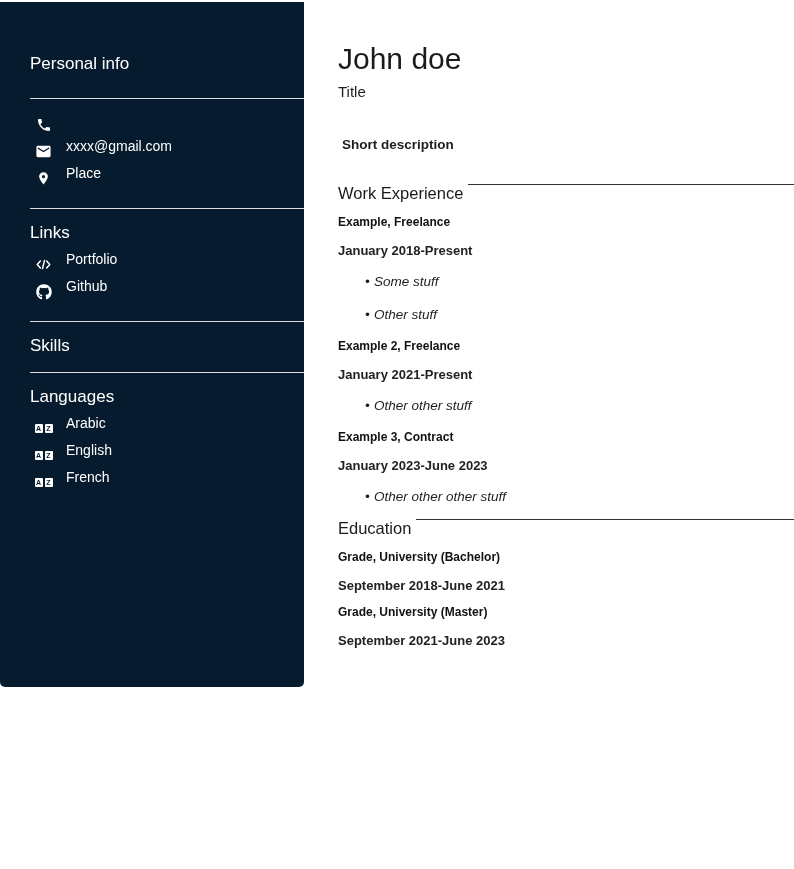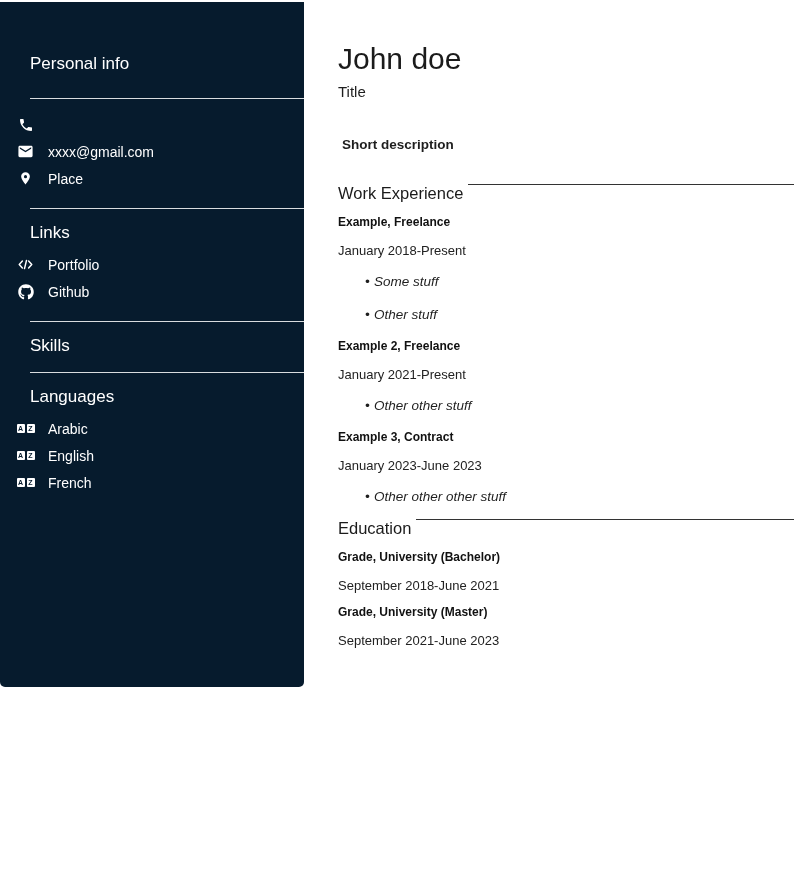--- a/index.html
+++ b/index.html
@@ -26,22 +26,22 @@
   }
   .side-heading.first{margin-top:52px;}
   .sdiv{
     border:none;border-top:1px solid rgba(255,255,255,0.85);
     margin:16px 0 0 30px;height:0;
   }
   .sdiv.after-heading{margin-top:24px;}
   .rows{margin-top:8px;}
   .rows.contact{margin-top:12px;}
   .srow{
-    display:flex;align-items:center;height:27px;
-    padding-left:16px;gap:13px;
+    display:flex;height:27px;
+    padding-left:34px;gap:13px;
   }
   .ic{
     width:19px;min-width:19px;display:flex;align-items:center;justify-content:center;
   }
   .ic svg{display:block;}
   .srow .lbl{font-size:14px;line-height:16px;color:var(--sidebar-text);}
   .circle-ic{
     width:12px;height:12px;border:2px solid #fff;border-radius:50%;
   }
   .lang-ic{display:flex;gap:2px;}
@@ -66,21 +66,21 @@
     font-size:16.5px;line-height:19px;font-weight:400;color:#1b1b1b;
   }
   .sec-head.first{margin-top:31px;}
   .sec-head .rule{
     flex:1;border-bottom:1px solid #333;margin:0 0 3px 5px;height:0;
   }
   .entry-title{
     font-size:12px;font-weight:bold;line-height:18px;margin:10px 4px 0 0;color:#111;
   }
   .entry-title.after-list{margin-top:14px;}
-  .entry-date{font-size:13px;line-height:15px;margin-top:12px;color:#222;}
+  .entry-date{font-size:13px;line-height:15px;margin-top:12px;color:#222;font-weight:bold;}
   .bullets{list-style:none;margin:16px 0 0 0;padding:0 0 0 27px;}
   .bullets li{font-size:13.5px;line-height:16px;color:#1e1e1e;font-style:italic;}
   .bullets li+li{margin-top:17px;}
   .bullets li::before{
     content:"\2022";display:inline-block;width:9px;color:#1e1e1e;
   }
 </style>
 </head>
 <body>
 

